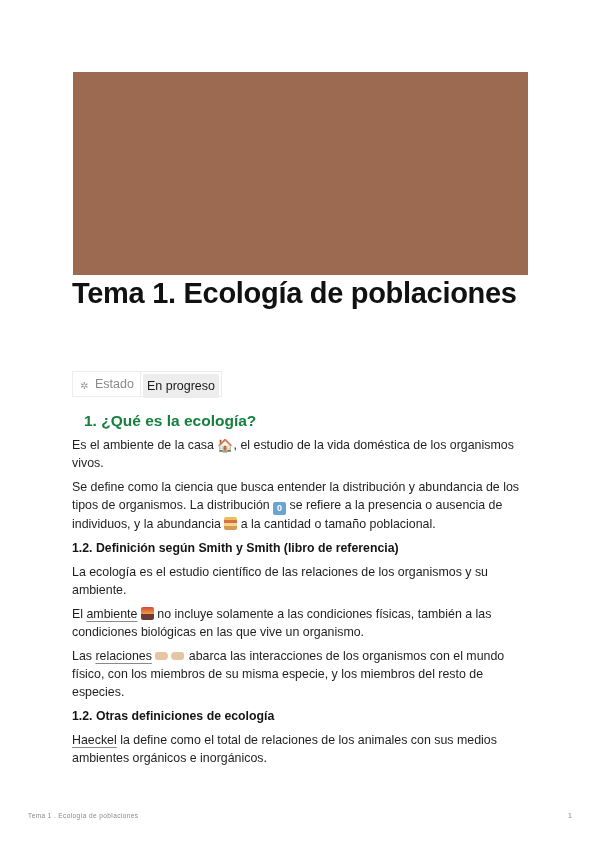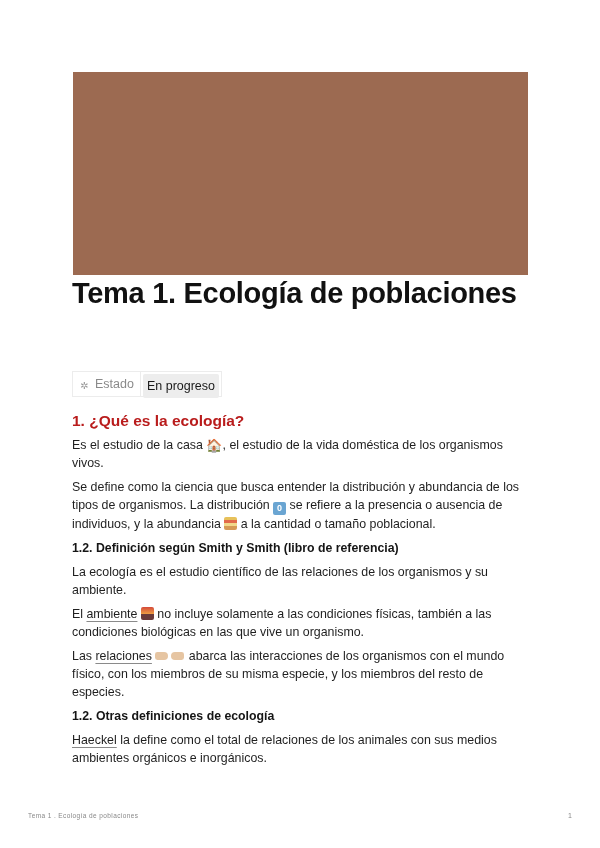--- a/index.html
+++ b/index.html
@@ -79,25 +79,25 @@
       color: #1a1a1a;
       border-radius: 2px;
     }
     .content {
       position: absolute;
       left: 72px;
       top: 410px;
       width: 462px;
     }
     h2.h1 {
-      margin: 0 0 4px 0;
+      margin: 0 0 4px 12px;
       font-size: 15.5px;
       line-height: 22px;
       font-weight: 700;
-      color: #b91c1c;
+      color: #15803d;
     }
     h3.h3 {
       margin: 4px 0 6px 0;
       font-size: 12.3px;
       line-height: 18px;
       font-weight: 700;
       color: #151515;
     }
     p.para {
       margin: 0 0 6px 0;
@@ -192,21 +192,21 @@
       <span>Estado</span>
     </div>
     <div class="prop-value">En progreso</div>
   </div>
 
   <div class="content">
 
     <h2 class="h1">1. ¿Qué es la ecología?</h2>
 
     <p class="para">
-      <span>Es el estudio de la casa </span><span class="emoji emoji-house">🏠</span><span>, el estudio de la vida doméstica de los organismos vivos.</span>
+      <span>Es el ambiente de la casa </span><span class="emoji emoji-house">🏠</span><span>, el estudio de la vida doméstica de los organismos vivos.</span>
     </p>
 
     <p class="para">
       <span>Se define como la ciencia que busca entender la distribución y abundancia de los tipos de organismos. La distribución </span><span class="emoji-box emoji-zero">0</span><span> se refiere a la presencia o ausencia de individuos, y la abundancia </span><span class="emoji-box emoji-abacus"></span><span> a la cantidad o tamaño poblacional.</span>
     </p>
 
     <h3 class="h3">1.2. Definición según Smith y Smith (libro de referencia)</h3>
 
     <p class="para">La ecología es el estudio científico de las relaciones de los organismos y su ambiente.</p>
 

